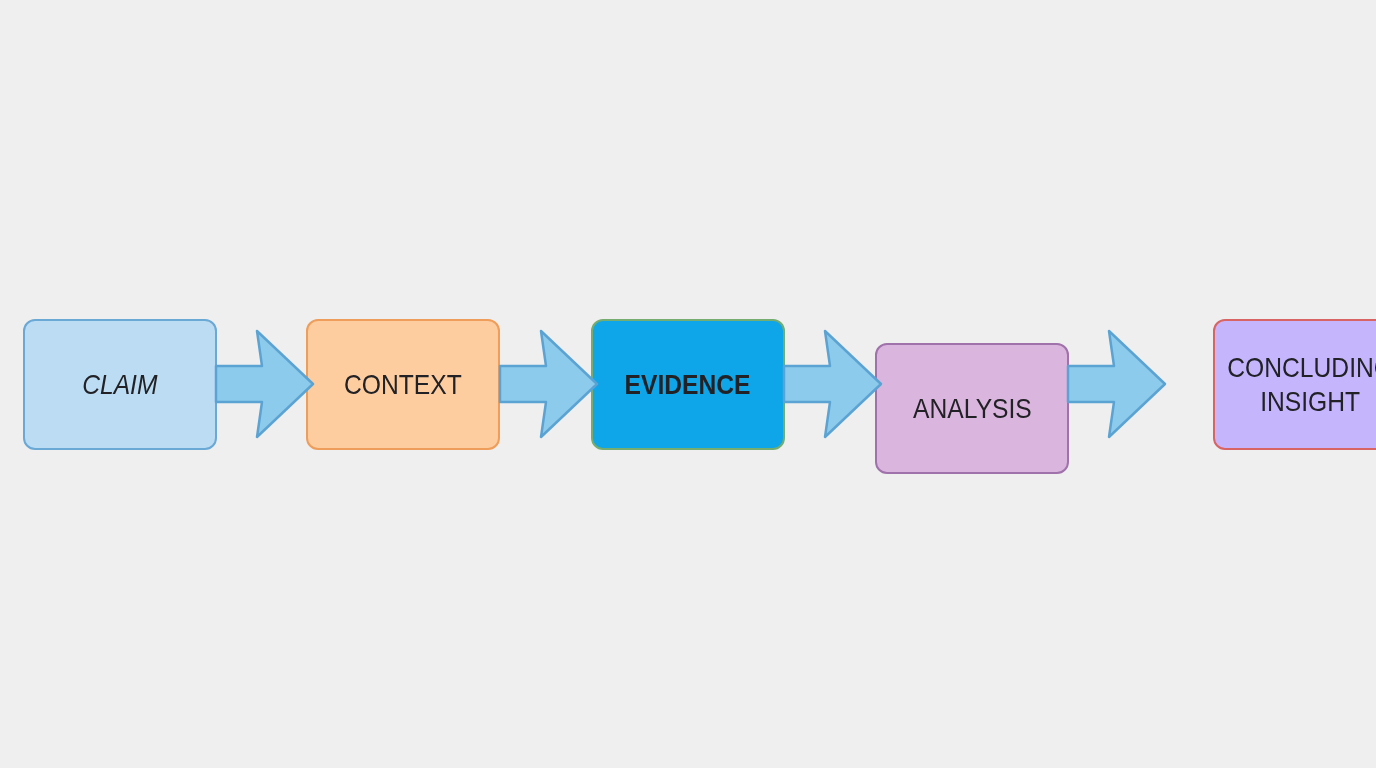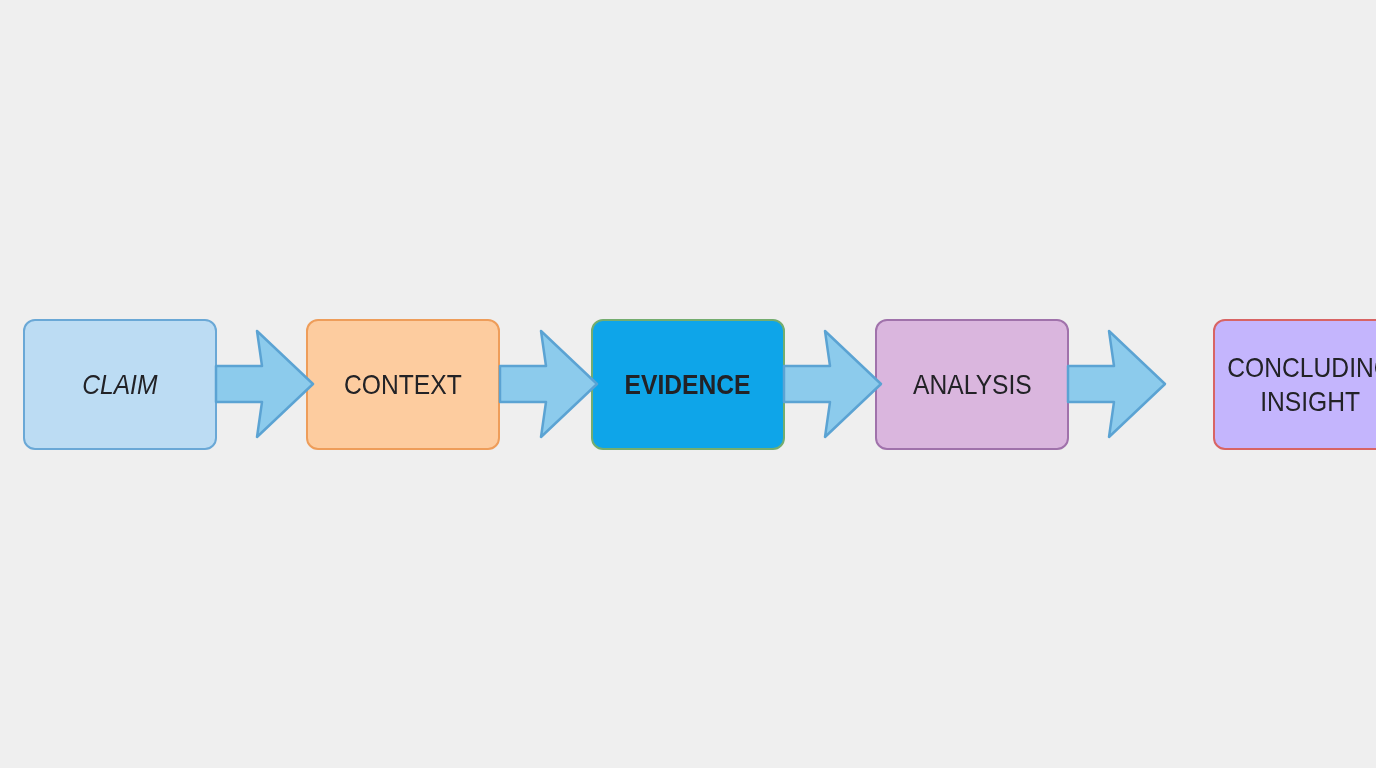--- a/index.html
+++ b/index.html
@@ -46,21 +46,21 @@
 </div>
 
 <div class="box" style="left:306px; background:#fdcc9f; border-color:#ee9d5a; transform:none;text-align:right;">
   <span style="transform:scaleX(0.88);">CONTEXT</span>
 </div>
 
 <div class="box" style="left:591px; background:#0ea5e9; border-color:#74ad6f; transform:none;font-weight:bold;">
   <span style="transform:scaleX(0.88);">EVIDENCE</span>
 </div>
 
-<div class="box" style="left:875px; background:#dab6de; border-color:#a072ab; transform:none;">
+<div class="box" style="left:875px; background:#dab6de; border-color:#a072ab; transform:none;margin-top:24px;">
   <span style="transform:scaleX(0.88);">ANALYSIS</span>
 </div>
 
 <div class="box" style="left:1213px; background:#c4b5fd; border-color:#d86464; transform:none;justify-content:center;">
   <span style="transform:scaleX(0.88);">CONCLUDING
 INSIGHT</span>
 </div>
 
 <div class="arrow" style="left:214px;">
   <svg width="104" height="112" viewBox="0 0 104 112">

